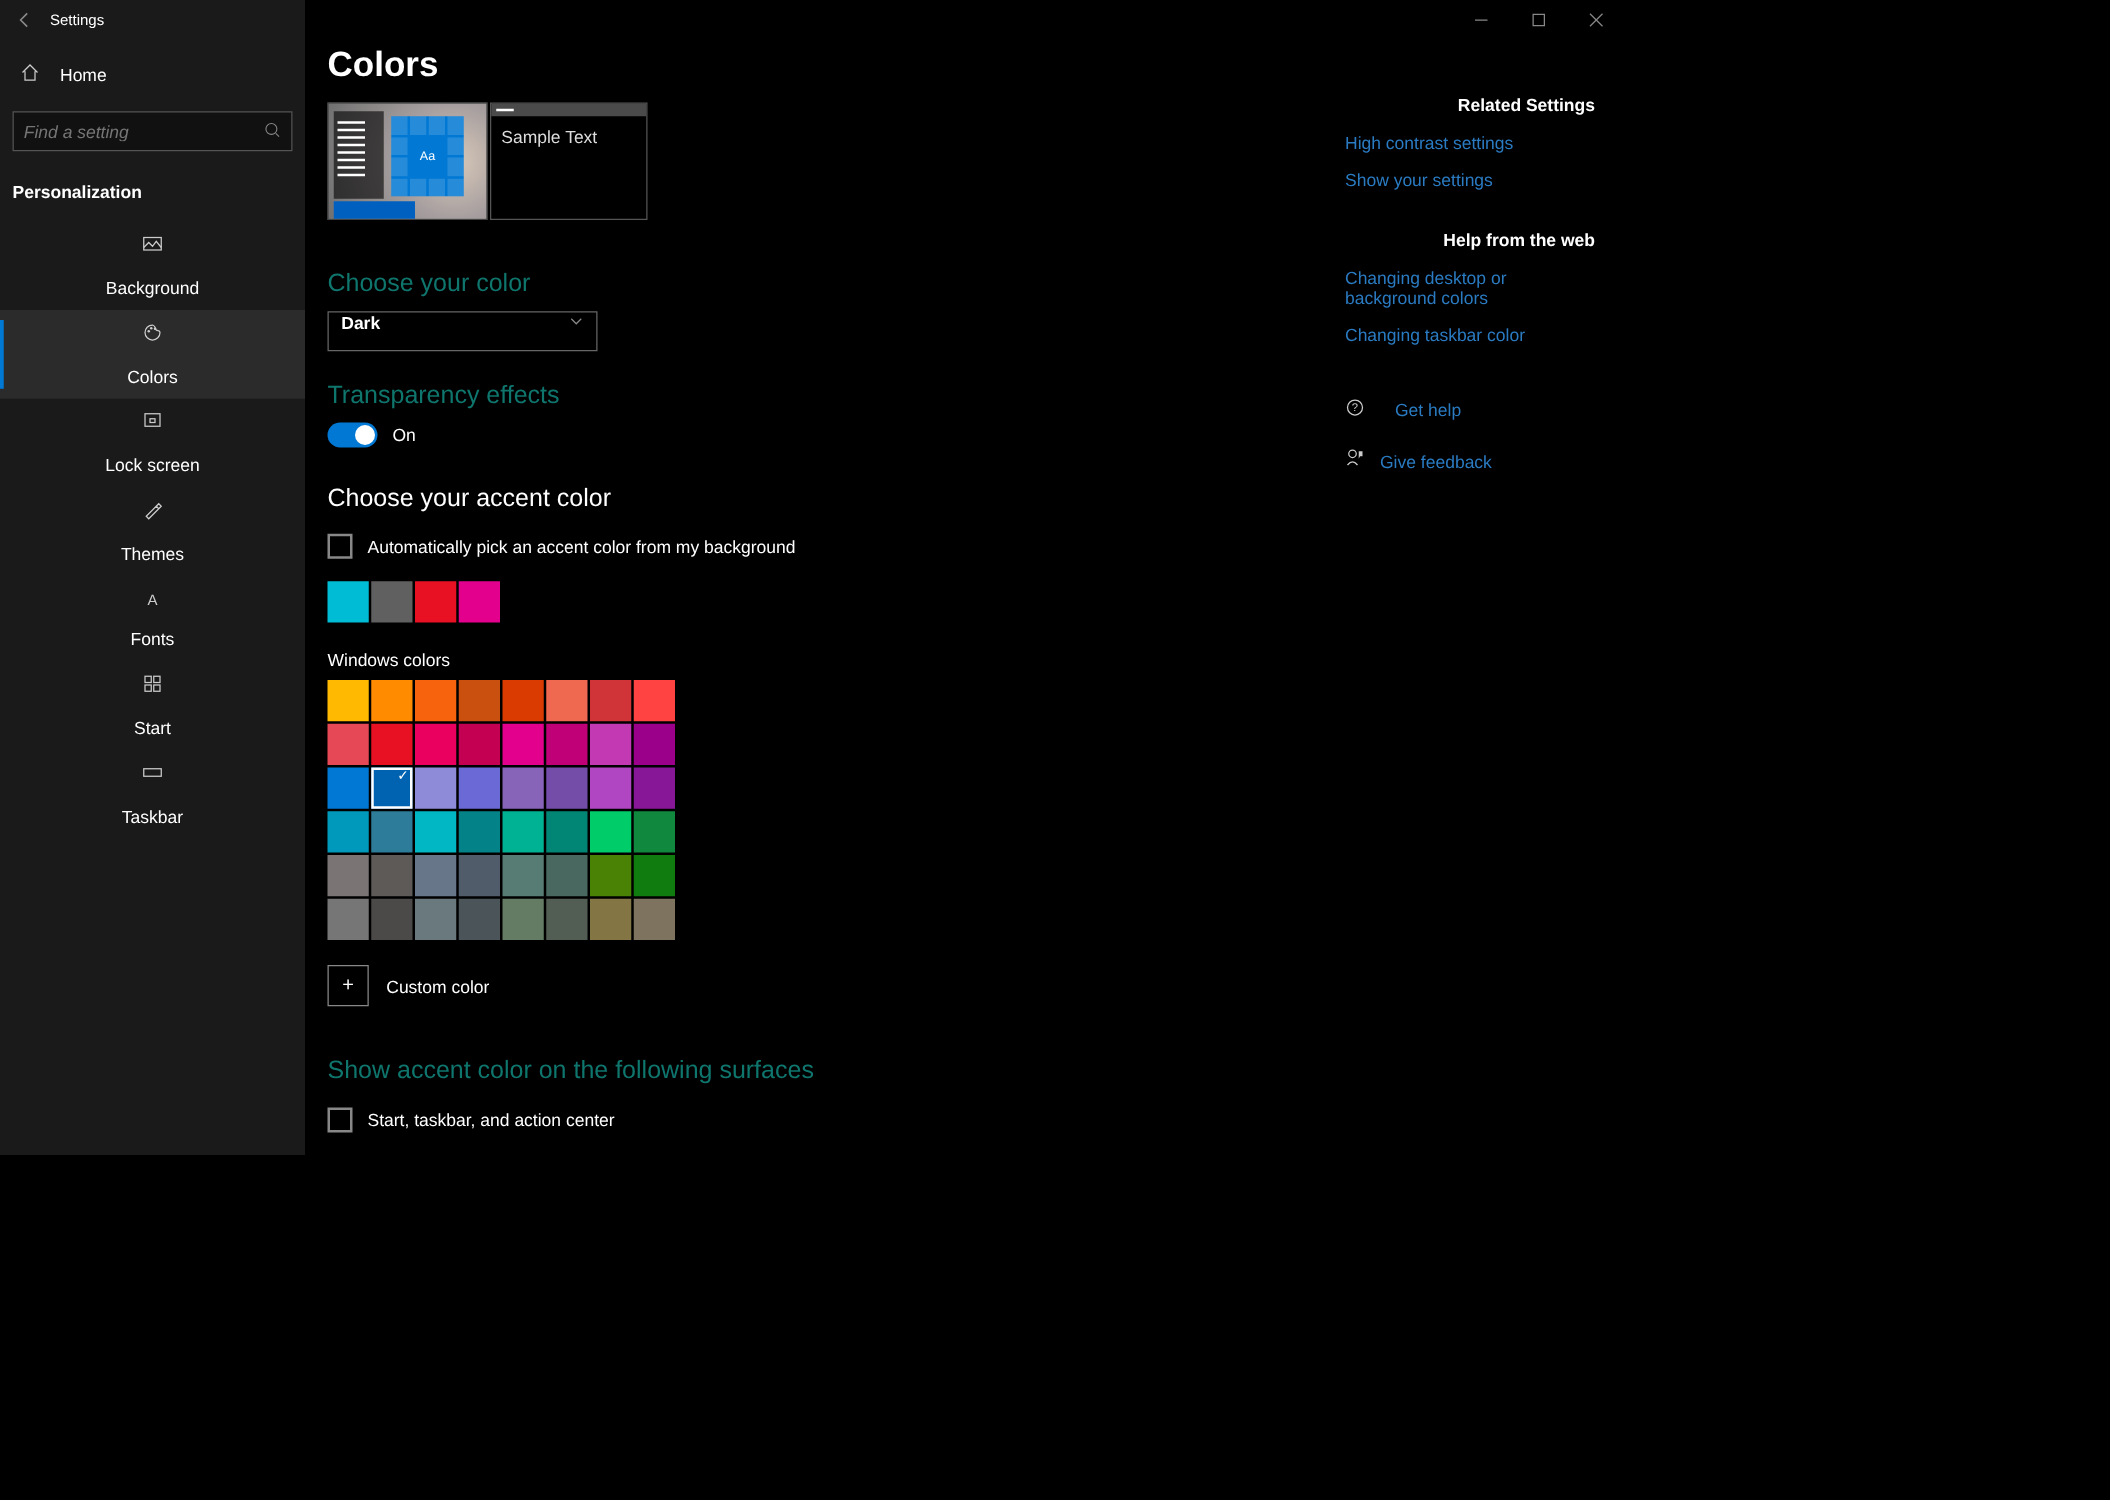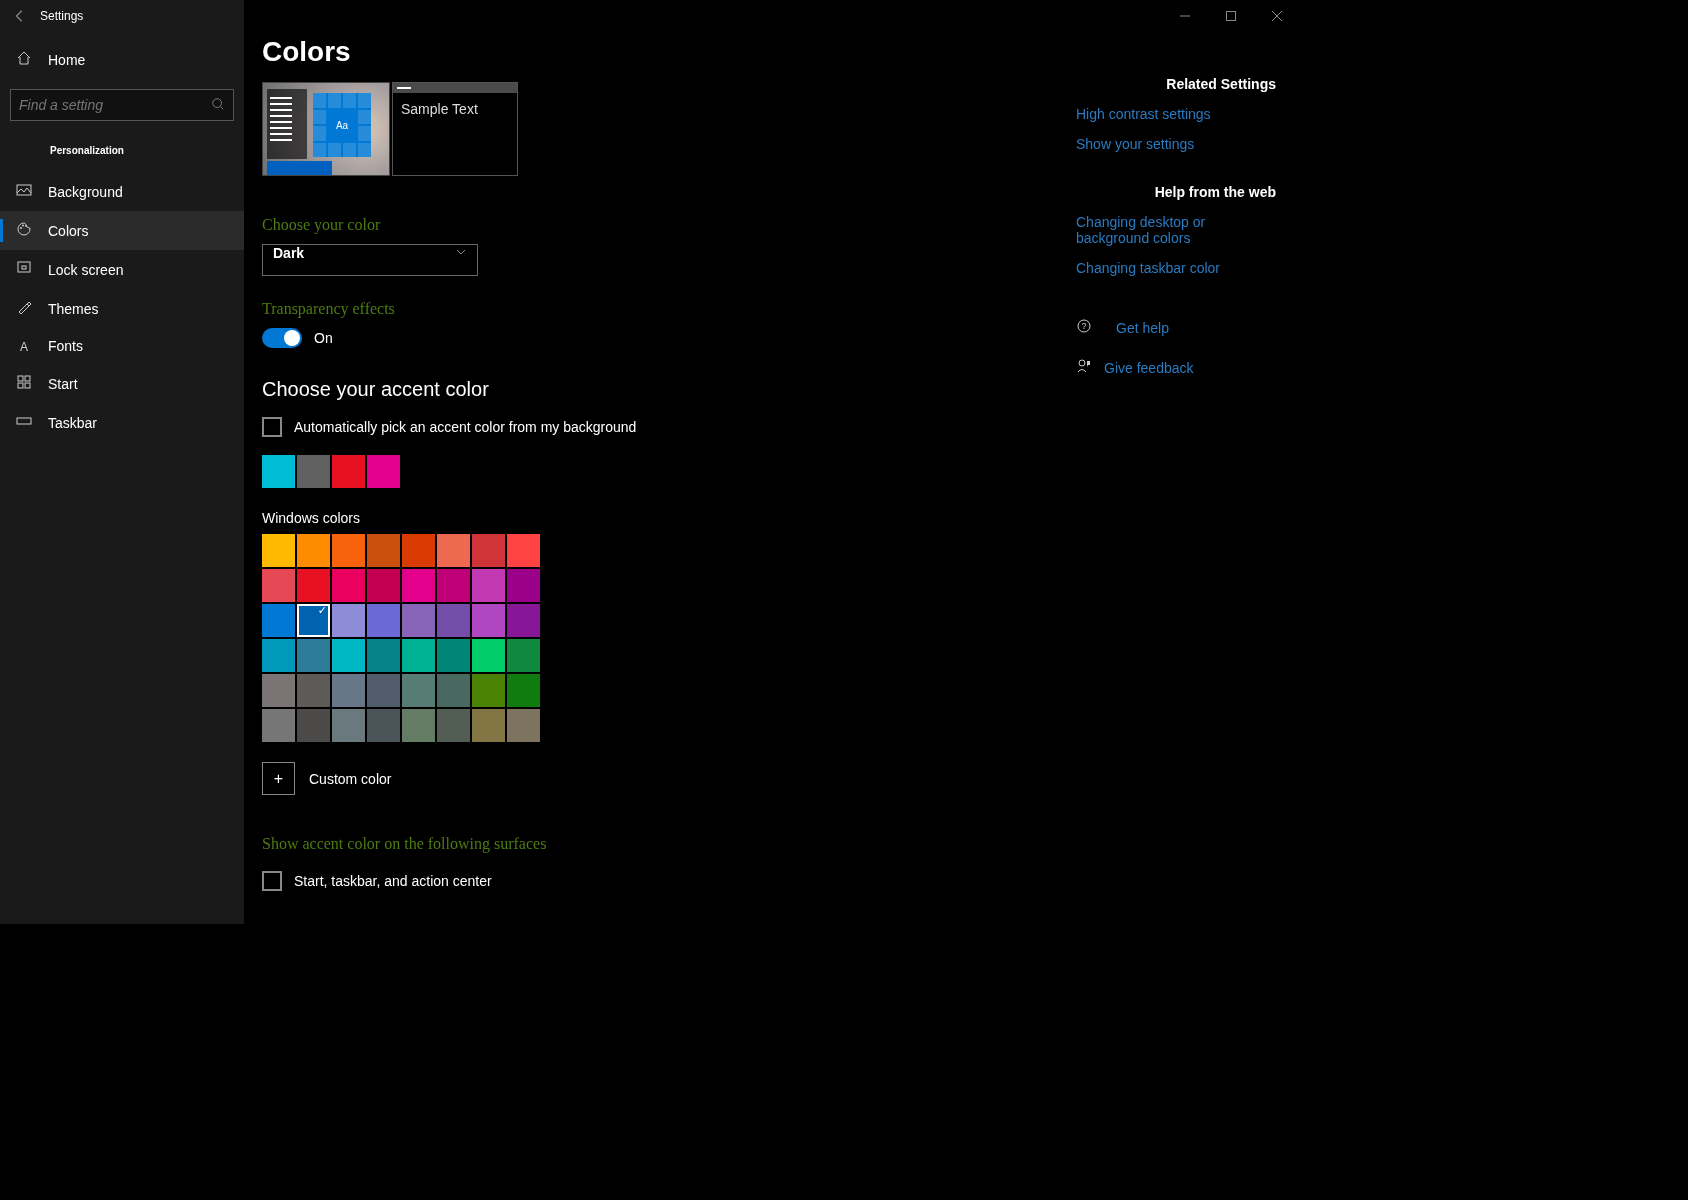--- a/index.html
+++ b/index.html
@@ -54,26 +54,27 @@
     padding: 0 8px;
   }
   .search-box input {
     background:transparent; border:none; outline:none;
     color:#999; font-size:14px; flex:1;
     font-style: italic;
   }
   .search-box .icon { color:#888; font-size:12px;}
   .category-header {
     padding: 8px 16px 16px 10px;
-    font-size:10px; font-weight:600;margin-left:40px;
+    font-size:14px; font-weight:600;
   }
   .nav-item {
     display:flex; align-items:center; gap:16px;
     padding: 10px 16px; font-size:14px;
     position:relative;
+    flex-direction:column;
   }
   .nav-item .icon { width:16px; text-align:center; color:#ccc;}
   .nav-item.selected::before {
     content:"";
     position:absolute; left:0; top:8px; bottom:8px; width:3px;
     background:#0078d4;
   }
   .nav-item.selected { background:#2b2b2b; }
   
   .main {
@@ -127,21 +128,21 @@
   }
   .preview-window-bar {
     height:10px; background:#4a4a4a;
     display:flex; align-items:center; padding:0 4px;
   }
   .preview-window-bar::before {
     content:""; width:14px; height:2px; background:#fff;
   }
   .preview-window-body { padding:8px; font-size:14px; color:#ddd;}
   
-  .section-label { font-size:16px; color:#4d7c0f; margin-bottom:10px;font-family:Liberation Serif, serif;}
+  .section-label { font-size:20px; color:#0f766e; margin-bottom:10px;}
   .dropdown {
     width:216px; height:32px;
     border:1px solid #666;
     display:flex; align-items:flex-start; justify-content:space-between;
     padding:0 10px;
     font-size:14px;
     background:#000;
     margin-bottom: 24px;
     font-weight: bold;
   }

